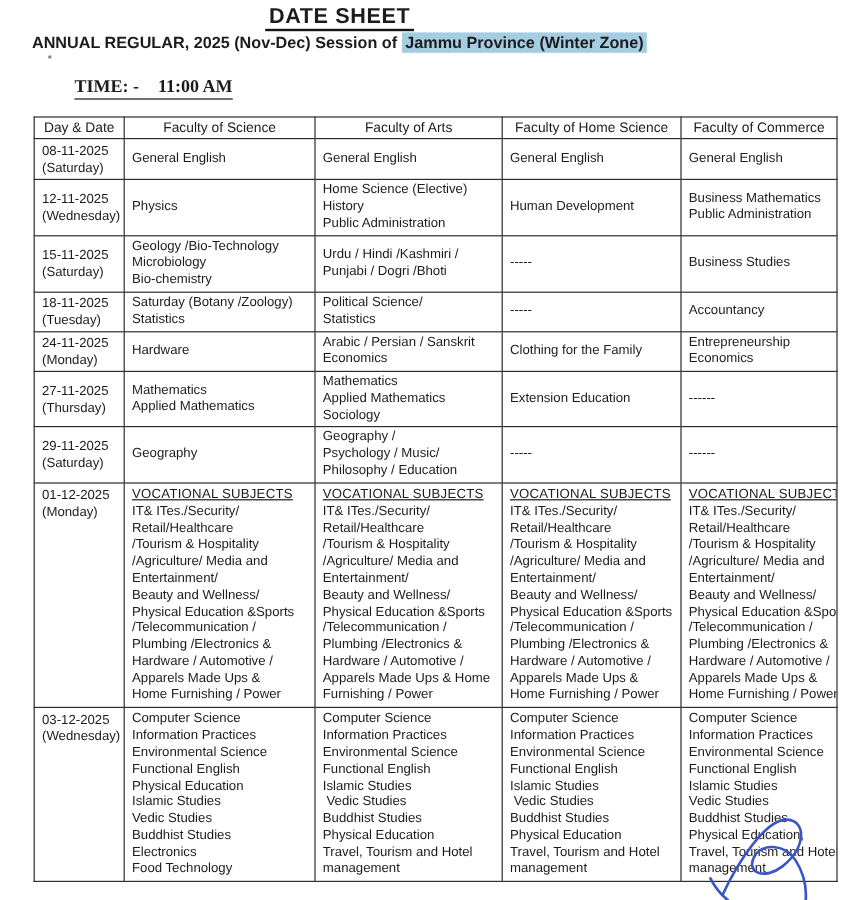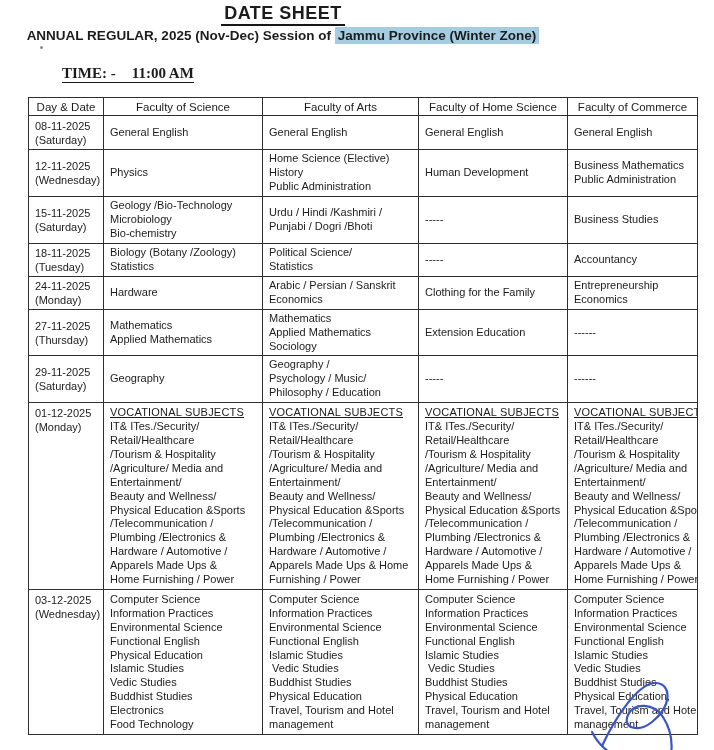--- a/index.html
+++ b/index.html
@@ -164,21 +164,21 @@
           <td>
             <div class="line">Business Studies</div>
           </td>
         </tr>
         <tr style="height: 31px;">
           <td class="date-cell">
             <div class="line">18-11-2025</div>
             <div class="line">(Tuesday)</div>
           </td>
           <td>
-            <div class="line">Biology (Botany /Zoology)</div>
+            <div class="line">Saturday (Botany /Zoology)</div>
             <div class="line">Statistics</div>
           </td>
           <td>
             <div class="line">Political Science/</div>
             <div class="line">Statistics</div>
           </td>
           <td>
             <div class="line">-----</div>
           </td>
           <td>

